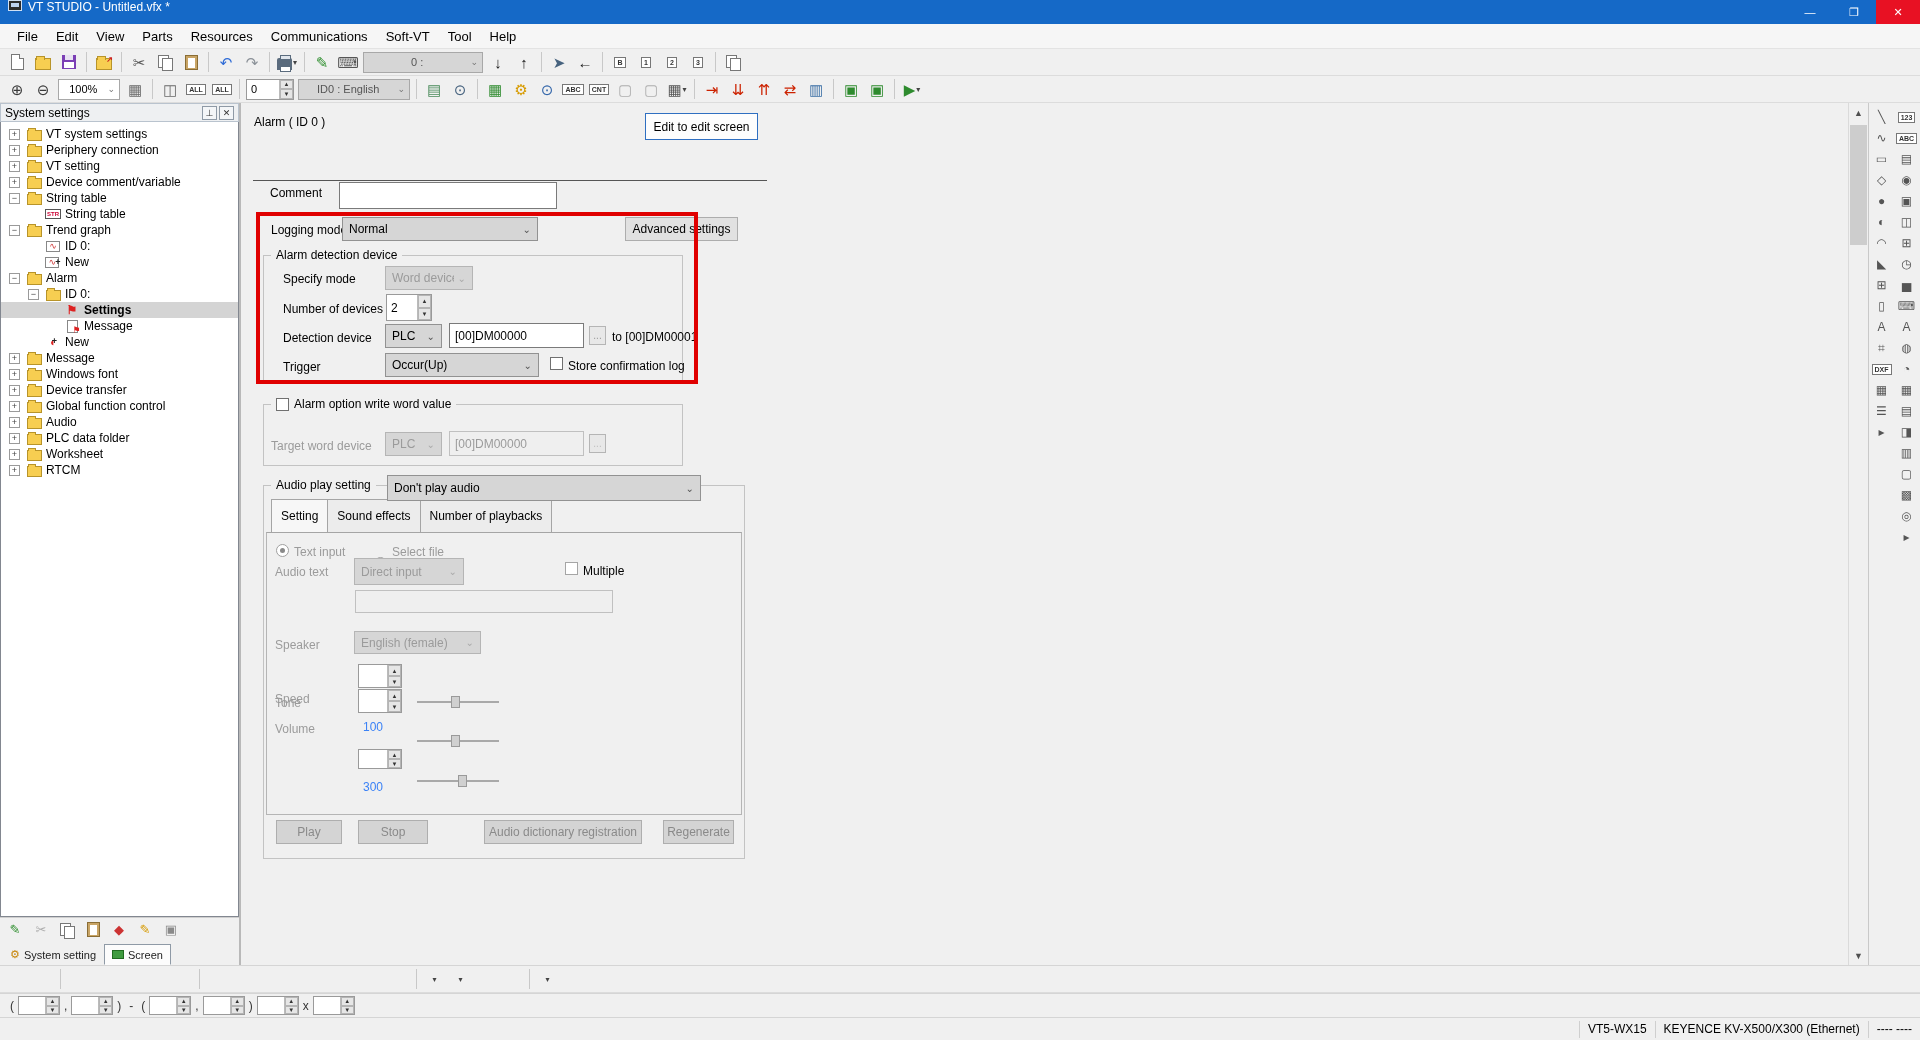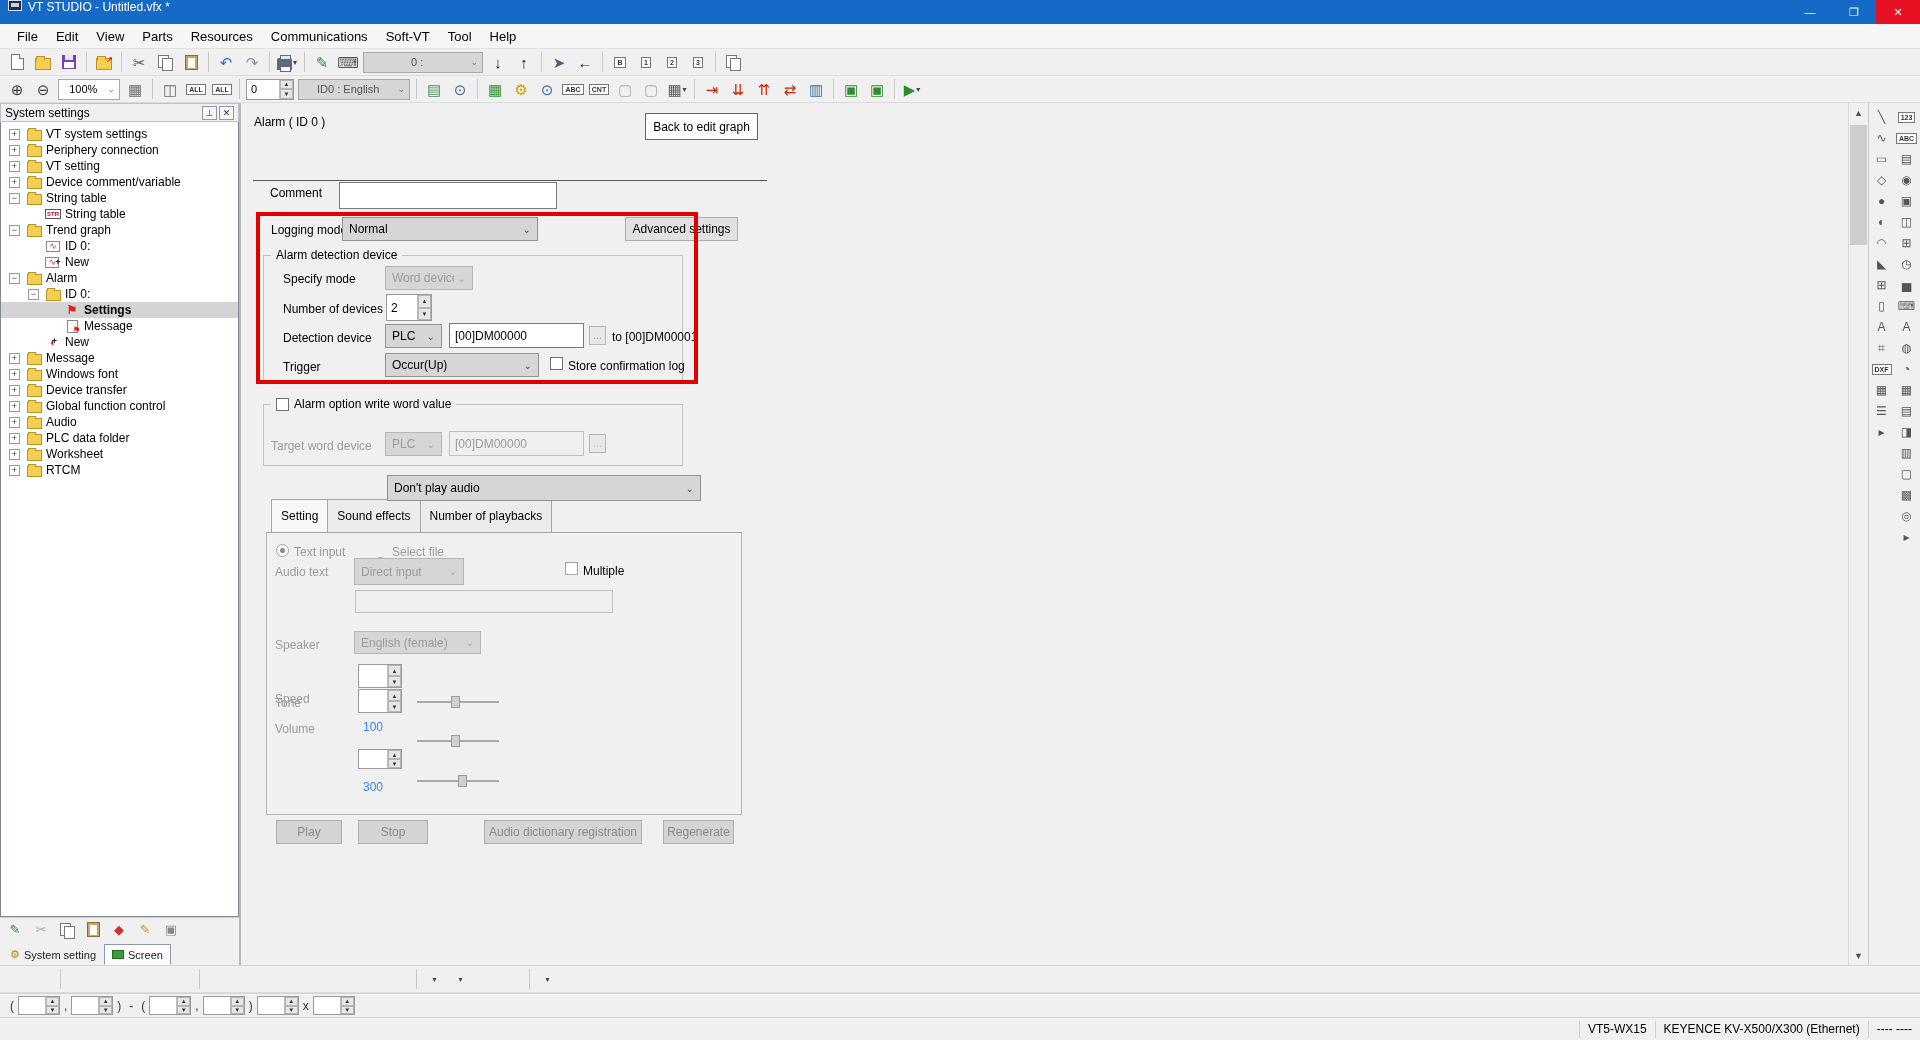--- a/index.html
+++ b/index.html
@@ -568,21 +568,21 @@
         </div>
         <div class="stab active">
           <span class="si"></span>
           <span>Screen</span>
         </div>
       </div>
   </div>
 
   <div id="main">
     <div class="abs" id="form-title">Alarm ( ID 0 )</div>
-    <button class="abs" id="back-btn">Back to edit graph</button>
+    <button class="abs" id="back-btn">Edit to edit screen</button>
     <div class="abs" id="title-rule"></div>
 
     <div class="abs lbl" style="left:29px;top:82px;">Comment</div>
     <input class="abs tinput" style="left: 98px; top: 79px; width: 218px; height: 27px;">
 
     <div class="abs" id="red-rect" style="border-color: rgb(224, 0, 0);"></div>
 
     <div class="abs lbl" style="left:30px;top:119px;">Logging mode</div>
     <div class="abs dd" style="left:101px;top:114px;width:196px;height:24px;">
       <span class="v">Normal</span>
@@ -629,20 +629,23 @@
       </div>
     </div>
     <div class="abs lbl dis" style="left:30px;top:335px;">Target word device</div>
     <div class="abs dd dis" style="left:144px;top:329px;width:57px;height:24px;">
       <span class="v">PLC</span>
         <span class="c">⌄</span>
     </div>
     <input class="abs tinput dis" style="left: 208px; top: 328px; width: 135px; height: 25px; font-size: 12px; padding-left: 5px; color: rgb(155, 155, 155); font-family: inherit;" disabled="" value="[00]DM00000">
     <button class="abs dots" style="left:348px;top:331px;width:17px;height:19px;color:#c0c0c0;">...</button>
 
+    <div class="abs group" style="left:22px;top:382px;width:482px;height:374px;">
+      <div class="legend">Audio play setting</div>
+    </div>
     <div class="abs dd" style="left:146px;top:372px;width:314px;height:26px;z-index:2;">
       <span class="v">Don't play audio</span>
         <span class="c">⌄</span>
     </div>
     <div class="abs tabstrip" style="left:30px;top:405px;height:25px;" id="audio-tabs">
         <div class="tab active">Setting</div>
         <div class="tab">Sound effects</div>
         <div class="tab">Number of playbacks</div>
       </div>
     <div class="abs" id="tabpanel"></div>

